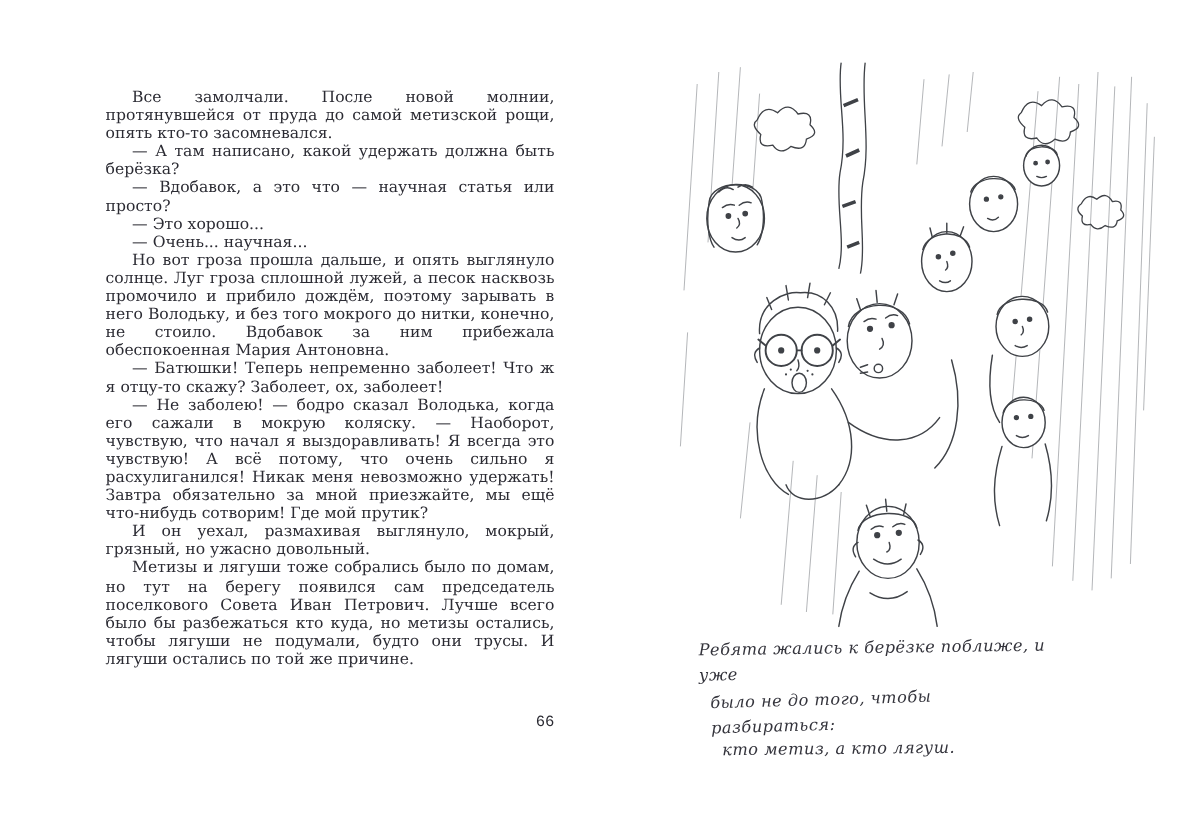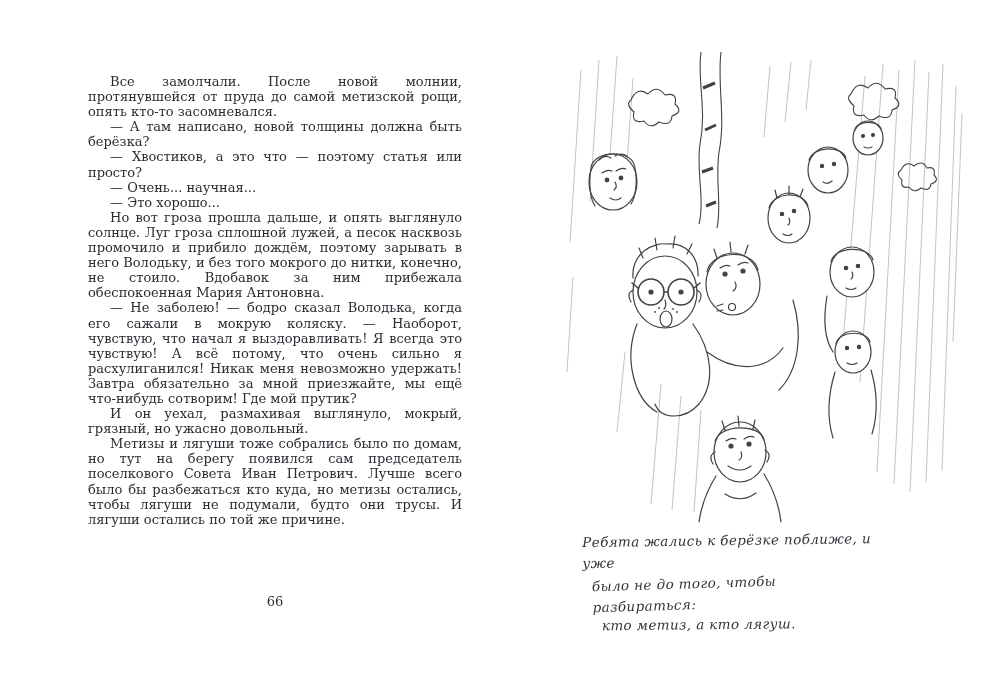--- a/index.html
+++ b/index.html
@@ -18,22 +18,23 @@
     font-size:13px;line-height:15.1px;
     text-align:justify;
   }
   .para{
     margin:0;
     text-indent:1.7em;
   }
   .page-number{
     position:absolute;
     left:88px;top:594px;width:374px;
-    text-align:center;
+    text-align:right;
     font-size:13px;
+    font-family:Liberation Mono, monospace;
   }
   
   .right-page{
     position:absolute;
     left:565px;top:52px;width:405px;height:600px;
   }
   .illustration{
     position:absolute;left:0;top:0;
   }
   .caption{
@@ -52,25 +53,26 @@
   .cap-line:nth-child(3){margin-left:18px;transform:rotate(.6deg);}
 </style>
 </head>
 <body>
 
 <div class="spread">
 
   <div>
     <div class="text-block">
       <p class="para">Все замолчали. После новой молнии, протянувшейся от пруда до самой метизской рощи, опять кто-то засомневался.</p>
-      <p class="para">— А там написано, новой толщины должна быть берёзка?</p>
-      <p class="para">— Хвостиков, а это что — поэтому статья или просто?</p>
+      <p class="para">— А там написано, какой удержать должна быть берёзка?</p>
+      <p class="para">— Вдобавок, а это что — научная статья или просто?</p>
+      <p class="para">— Это хорошо...</p>
       <p class="para">— Очень... научная...</p>
-      <p class="para">— Это хорошо...</p>
       <p class="para">Но вот гроза прошла дальше, и опять выглянуло солнце. Луг гроза сплошной лужей, а песок насквозь промочило и прибило дождём, поэтому зарывать в него Володьку, и без того мокрого до нитки, конечно, не стоило. Вдобавок за ним прибежала обеспокоенная Мария Антоновна.</p>
+      <p class="para">— Батюшки! Теперь непременно заболеет! Что ж я отцу-то скажу? Заболеет, ох, заболеет!</p>
       <p class="para">— Не заболею! — бодро сказал Володька, когда его сажали в мокрую коляску. — Наоборот, чувствую, что начал я выздоравливать! Я всегда это чувствую! А всё потому, что очень сильно я расхулиганился! Никак меня невозможно удержать! Завтра обязательно за мной приезжайте, мы ещё что-нибудь сотворим! Где мой прутик?</p>
       <p class="para">И он уехал, размахивая выглянуло, мокрый, грязный, но ужасно довольный.</p>
       <p class="para">Метизы и лягуши тоже собрались было по домам, но тут на берегу появился сам председатель поселкового Совета Иван Петрович. Лучше всего было бы разбежаться кто куда, но метизы остались, чтобы лягуши не подумали, будто они трусы. И лягуши остались по той же причине.</p>
     </div>
     <div class="page-number">66</div>
   </div>
 
   <div class="right-page">
 
     <svg class="illustration" width="405" height="472" viewBox="0 0 405 472" aria-hidden="true">

